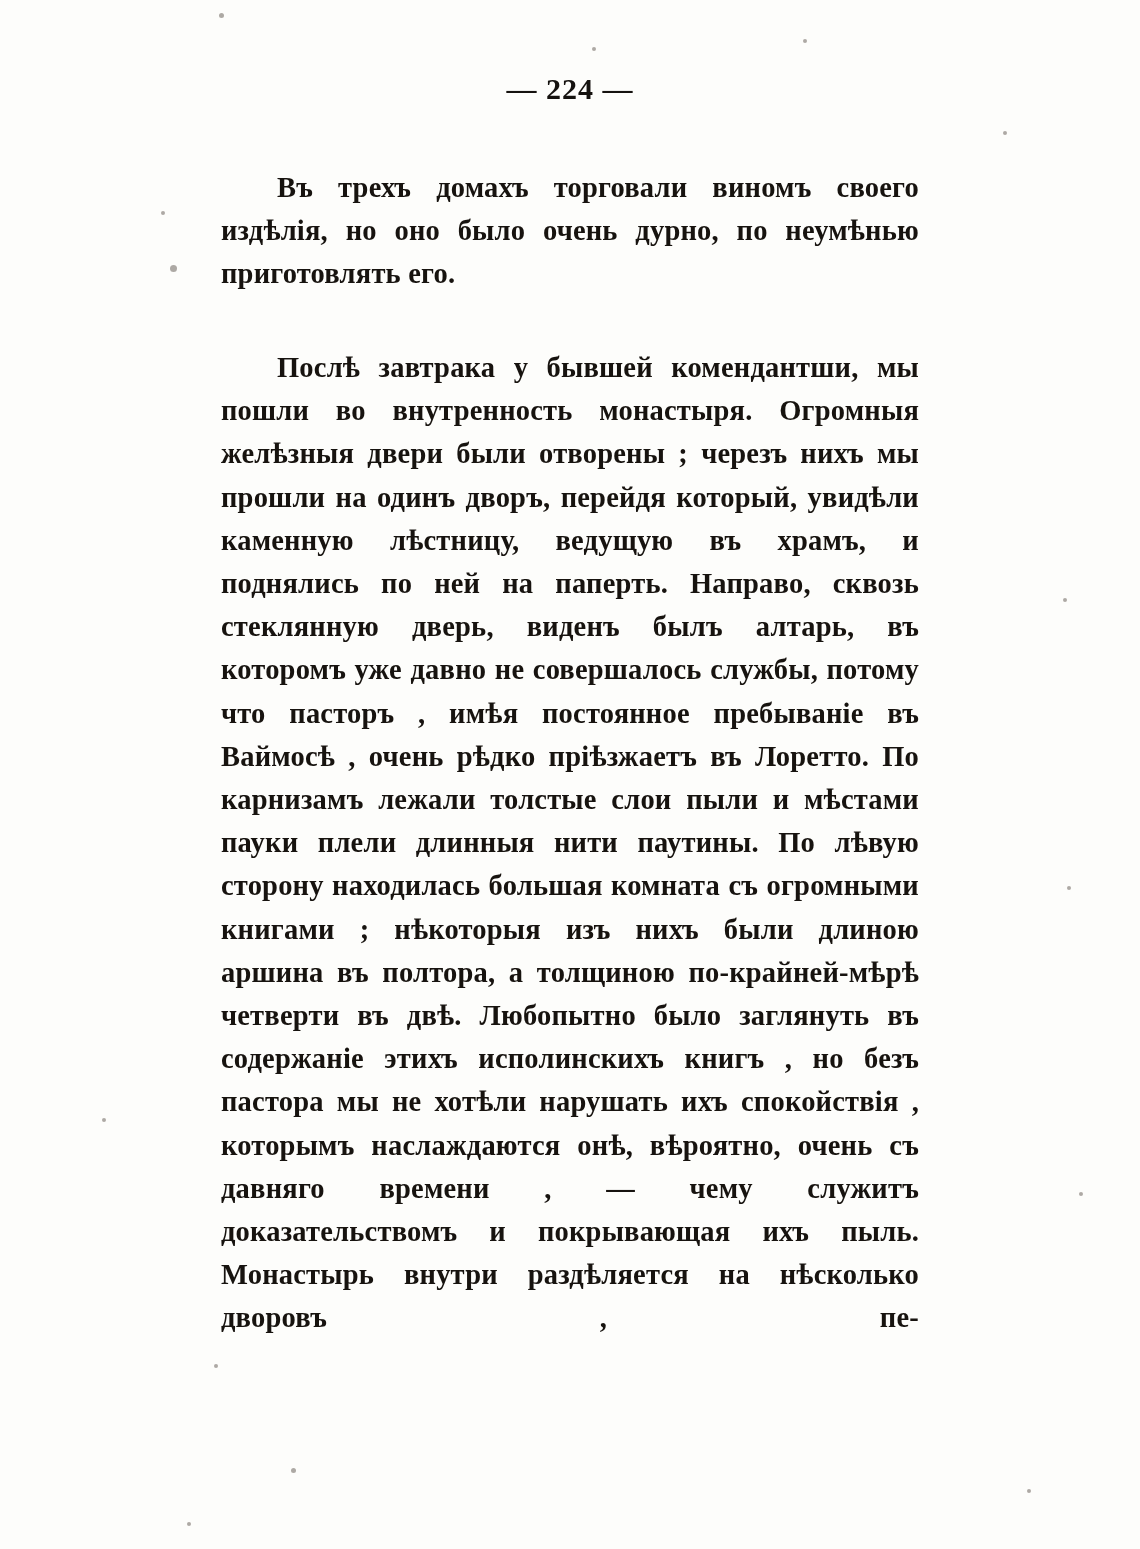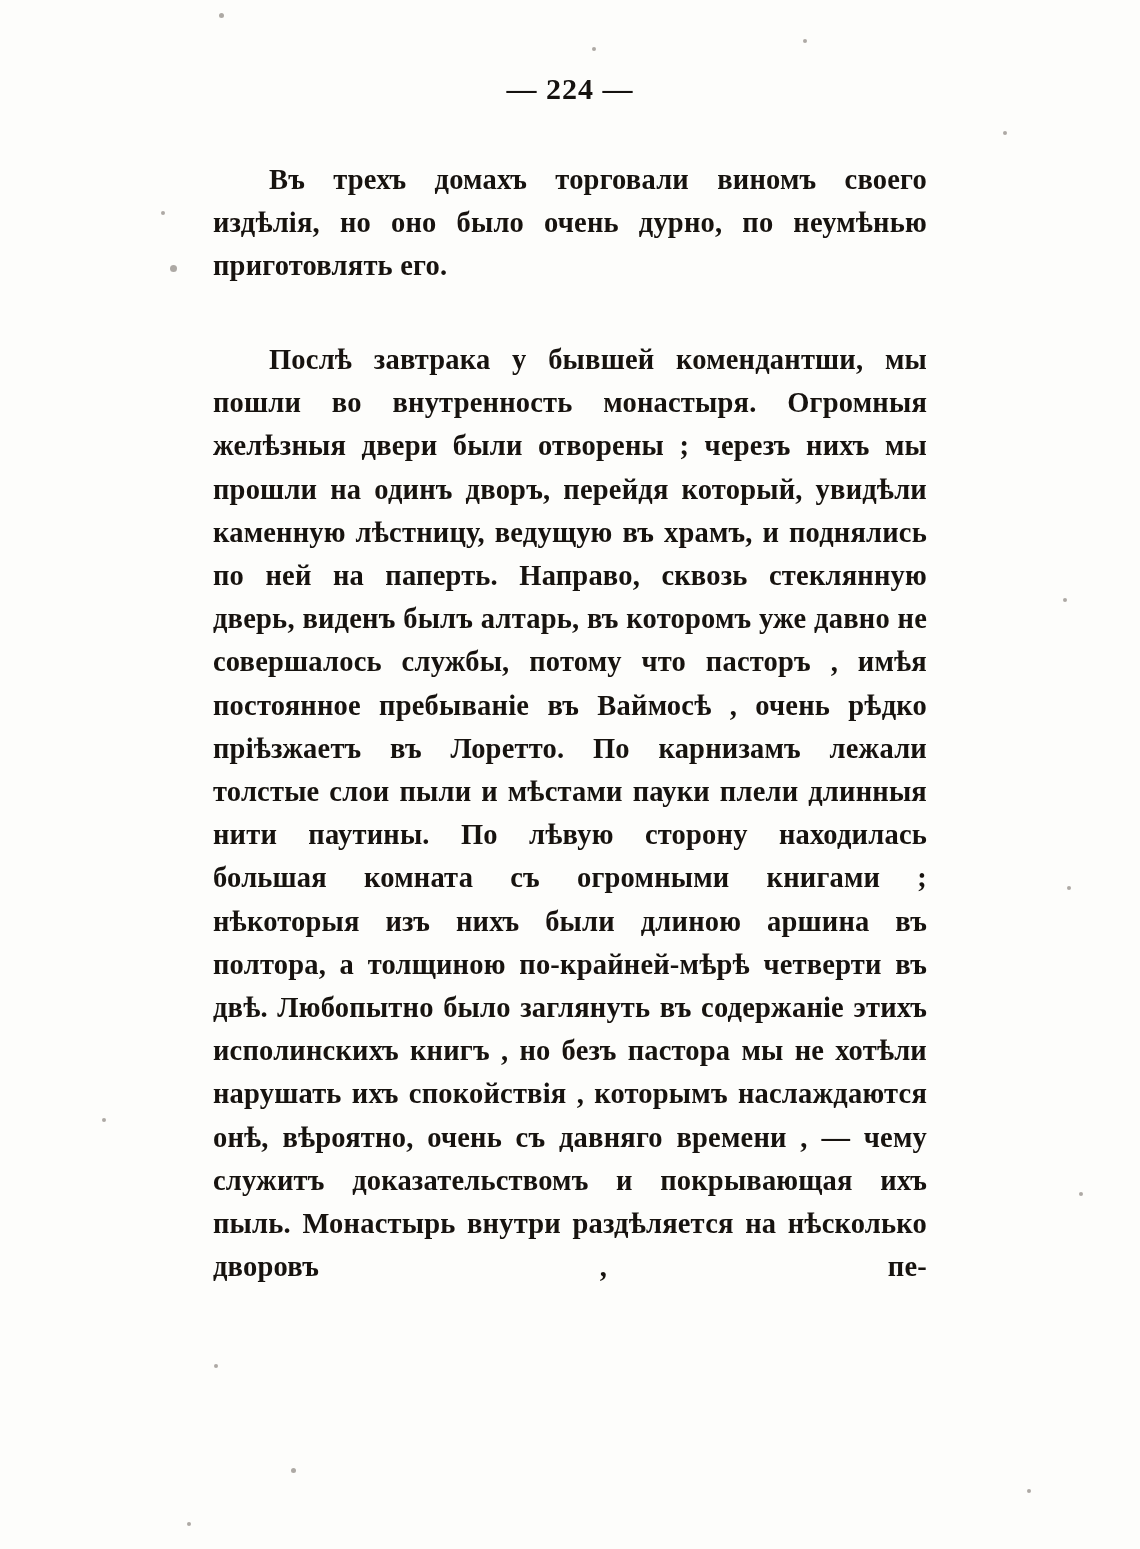--- a/index.html
+++ b/index.html
@@ -42,21 +42,21 @@
     font-family: "Liberation Serif", serif;
     font-weight: bold;
     font-size: 28.5px;
     line-height: 43.2px;
     color: #17130f;
     text-align: justify;
     text-justify: inter-word;
     letter-spacing: .2px;
   }
   .body-block p {
-    margin: 8px;
+    margin: 16px;
   }
   .indent {
     display: inline-block;
     width: 56px;
   }
   #para1 { top: 150px; }
   #para2 { top: 330px; }
   
   .body-block p { text-align-last: left; }
   .body-block p.justify-all { text-align-last: justify; }

